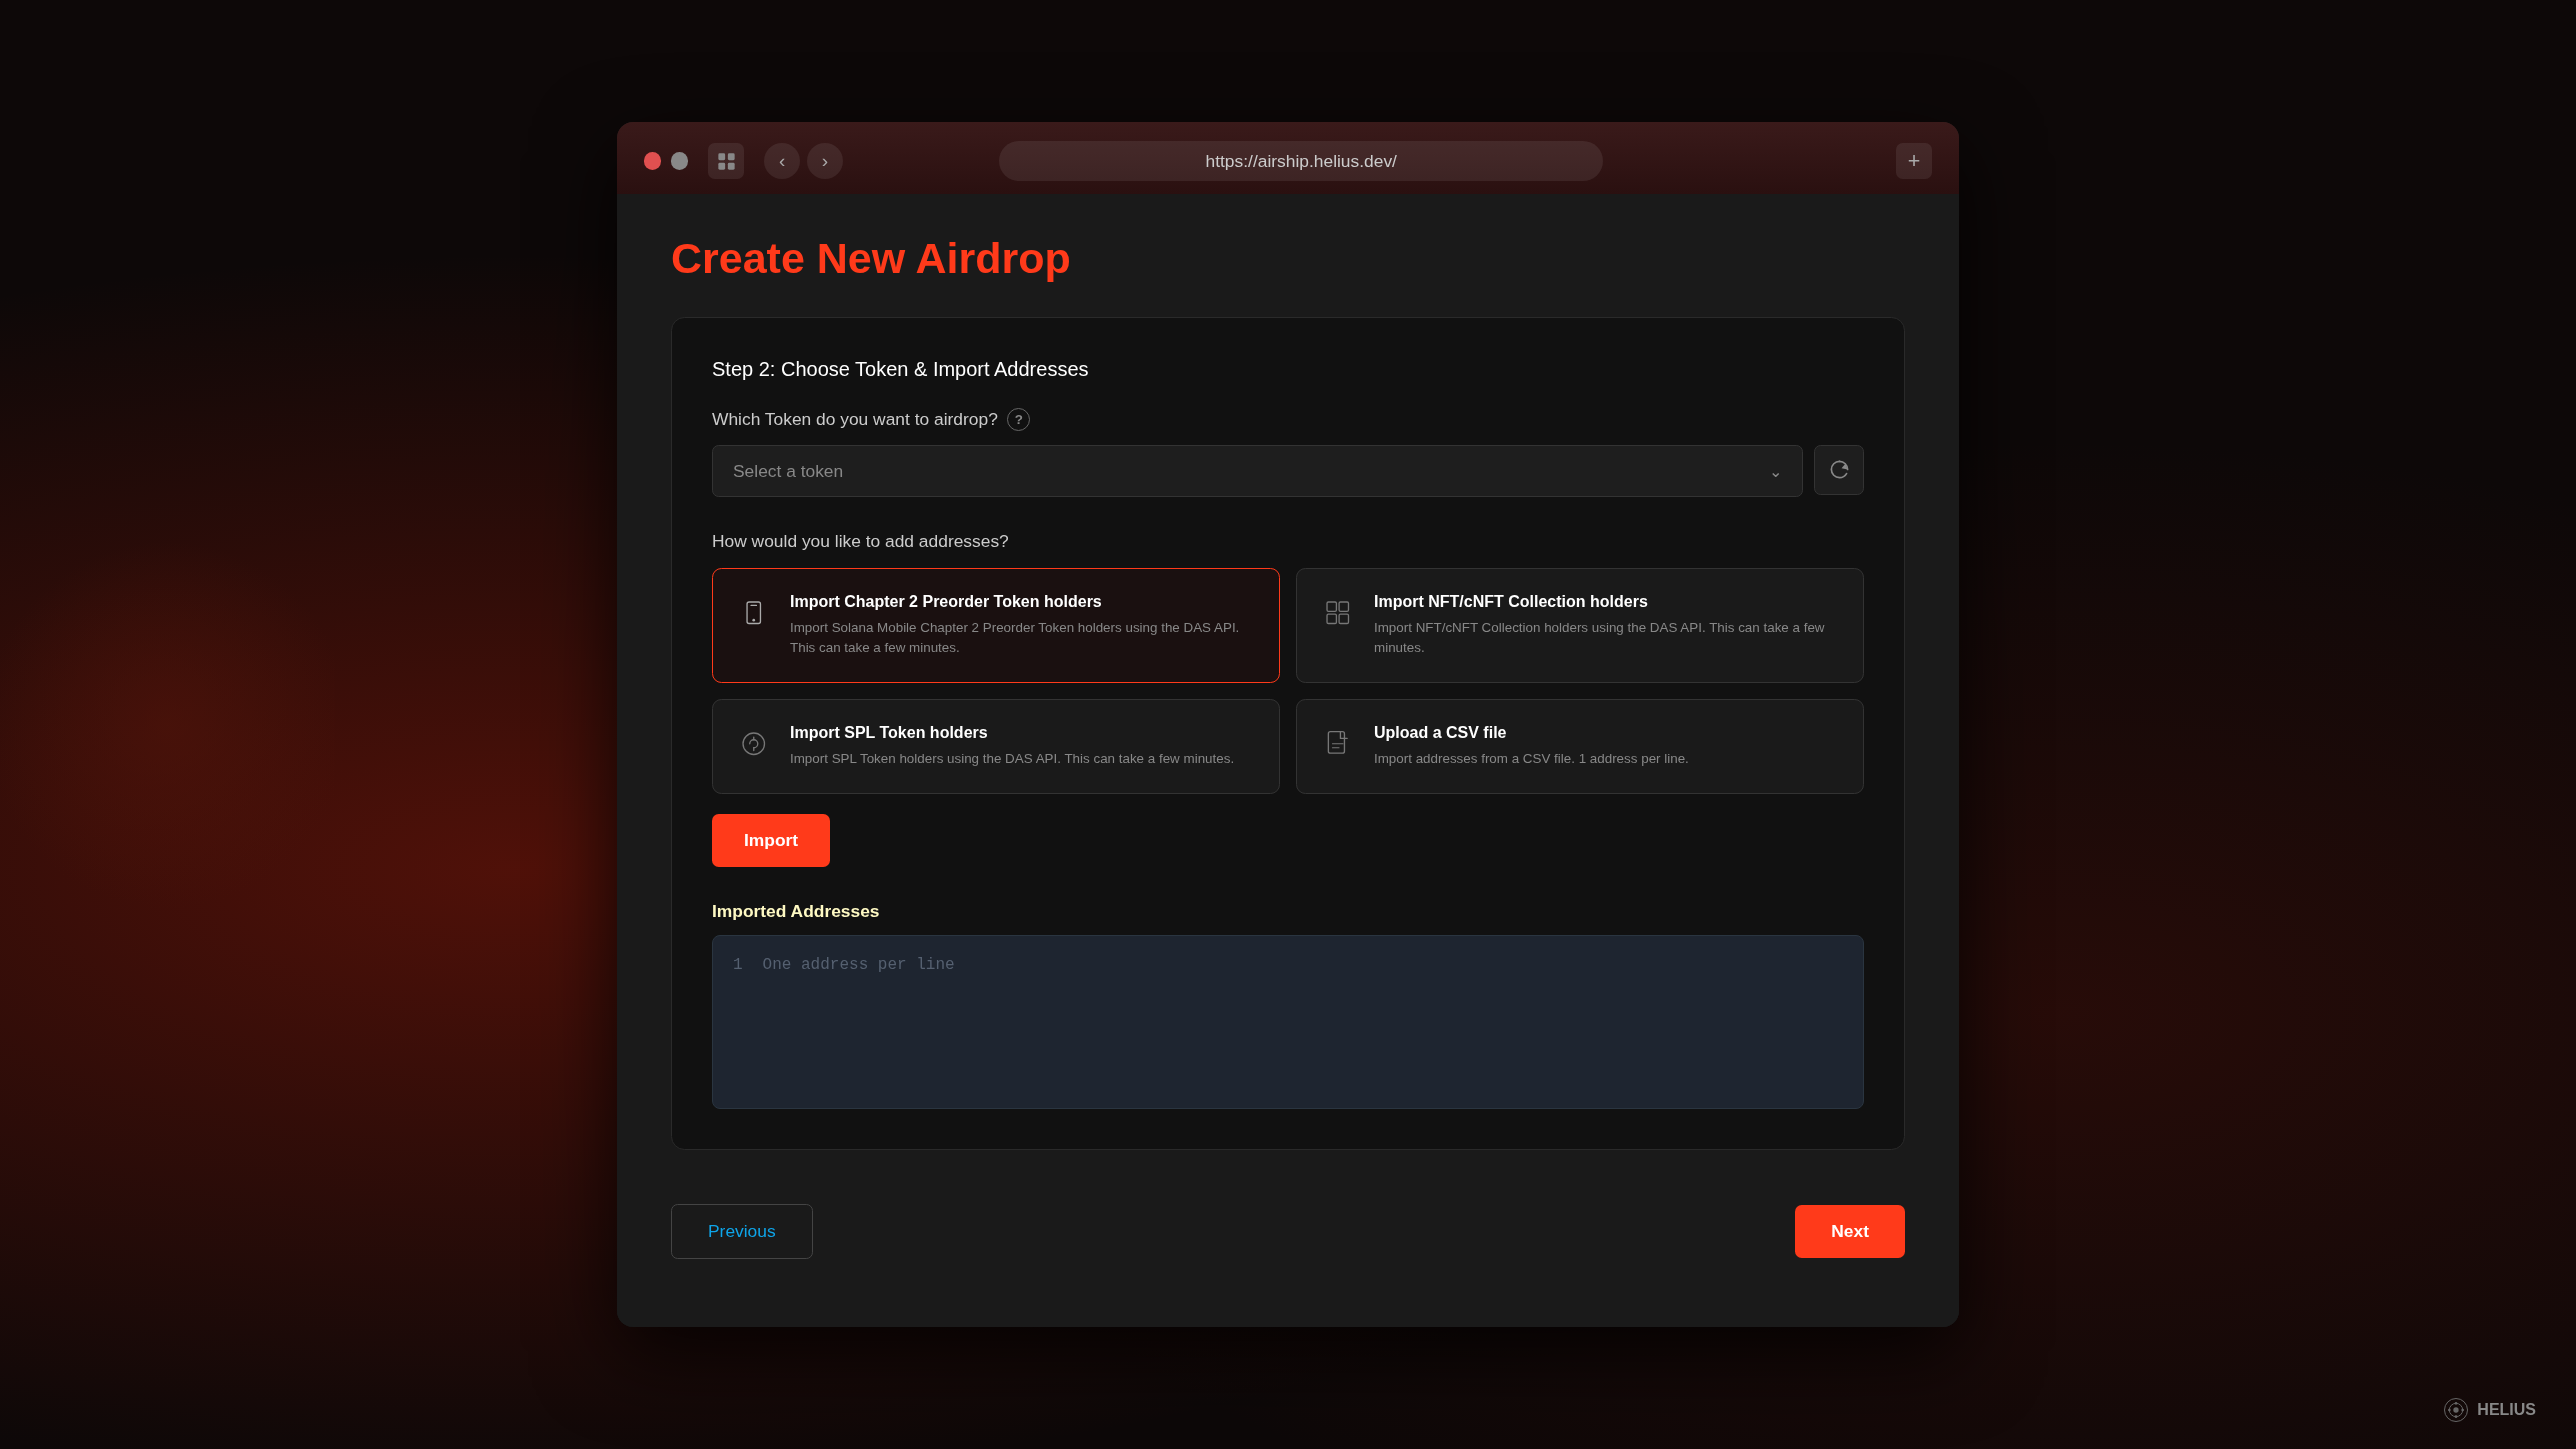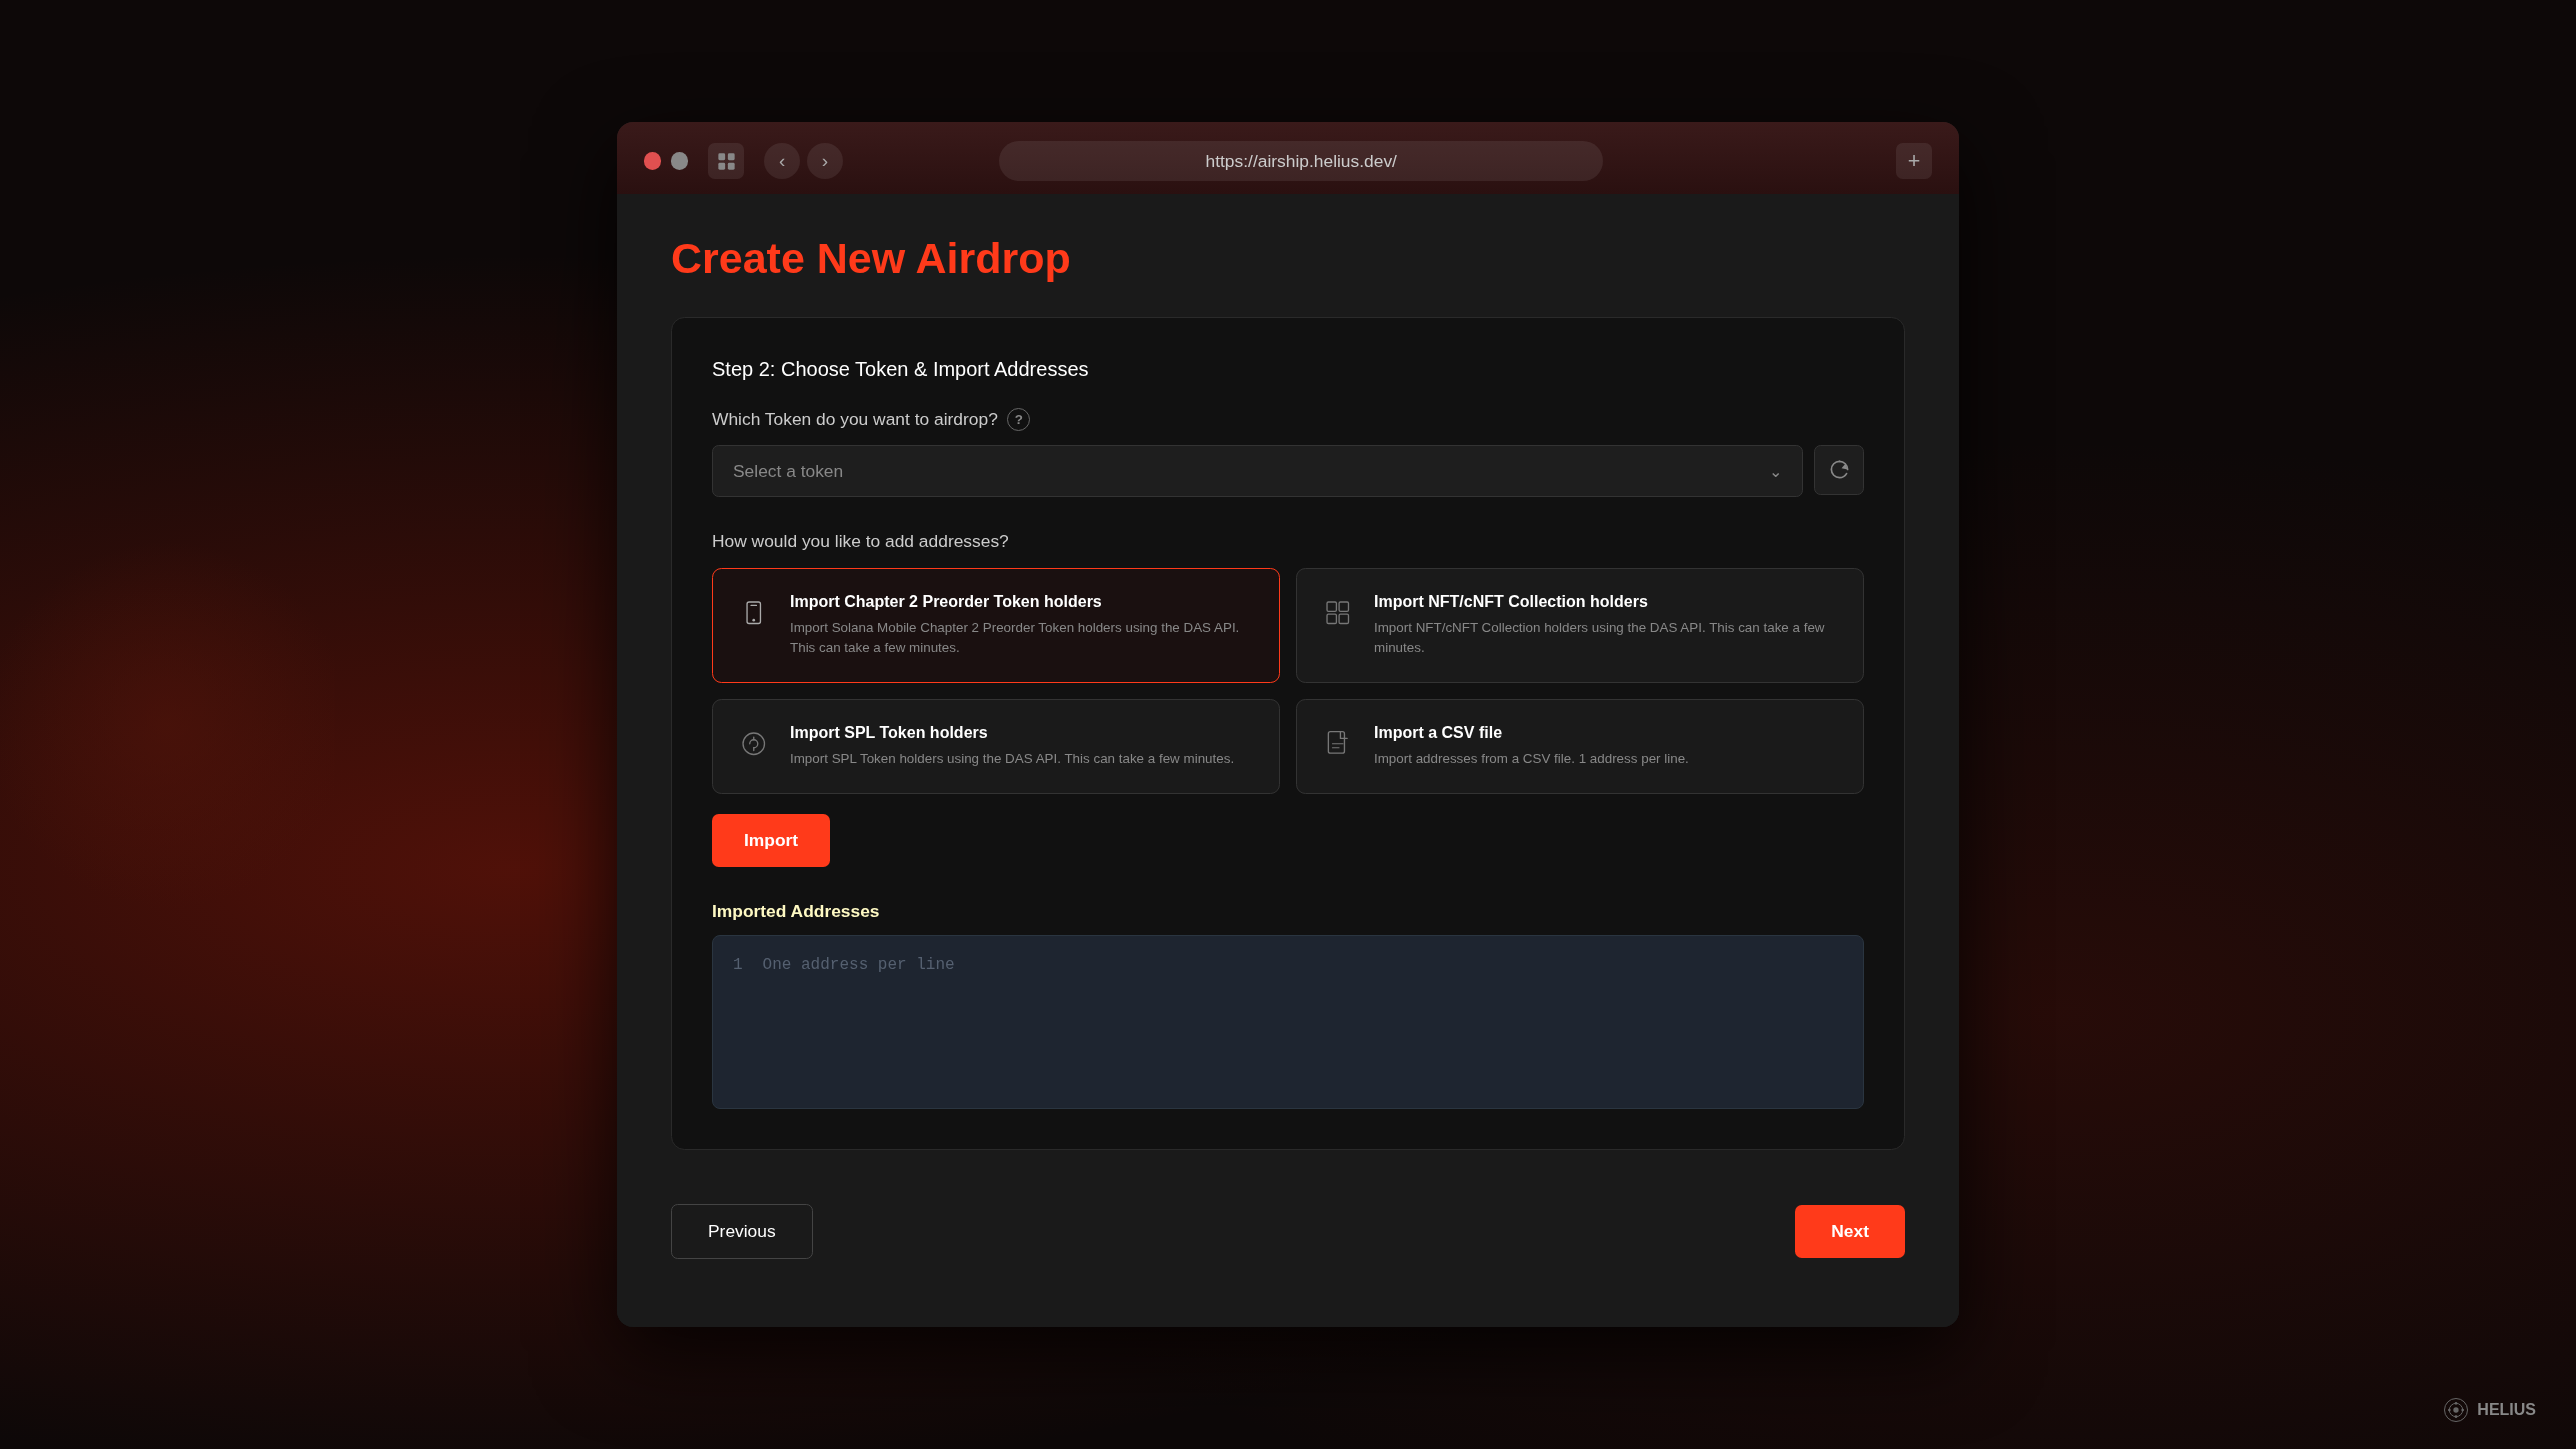--- a/index.html
+++ b/index.html
@@ -324,21 +324,21 @@
     .nav-row {
       display: flex;
       justify-content: space-between;
       align-items: center;
       padding: 20px 0 13.4px;
     }
 
     .prev-btn {
       background: transparent;
       border: 0.7px solid #444;
-      color: #ffffff;
+      color: #0ea5e9;
       border-radius: 6.7px;
       padding: 16px 36px;
       font-size: 17.4px;
       font-weight: 500;
       cursor: pointer;
     }
 
     .next-btn {
       background: #ff3a1a;
       color: #ffffff;
@@ -483,21 +483,21 @@
 
         <div class="option-card">
           <div class="option-icon">
             <svg width="29.5" height="29.5" viewBox="0 0 44 44" fill="none">
               <rect x="8" y="4" width="24" height="32" rx="3" stroke="#777" stroke-width="2"></rect>
               <path d="M26 4v10h10" stroke="#777" stroke-width="2" stroke-linecap="round" stroke-linejoin="round"></path>
               <path d="M14 22h16M14 28h10" stroke="#777" stroke-width="1.5" stroke-linecap="round"></path>
             </svg>
           </div>
           <div class="option-content">
-            <div class="option-title">Import a CSV file</div>
+            <div class="option-title">Upload a CSV file</div>
             <div class="option-desc">Import addresses from a CSV file. 1 address per line.</div>
           </div>
         </div>
 
       </div>
 
       
       <button class="import-btn">Import</button>
 
       

